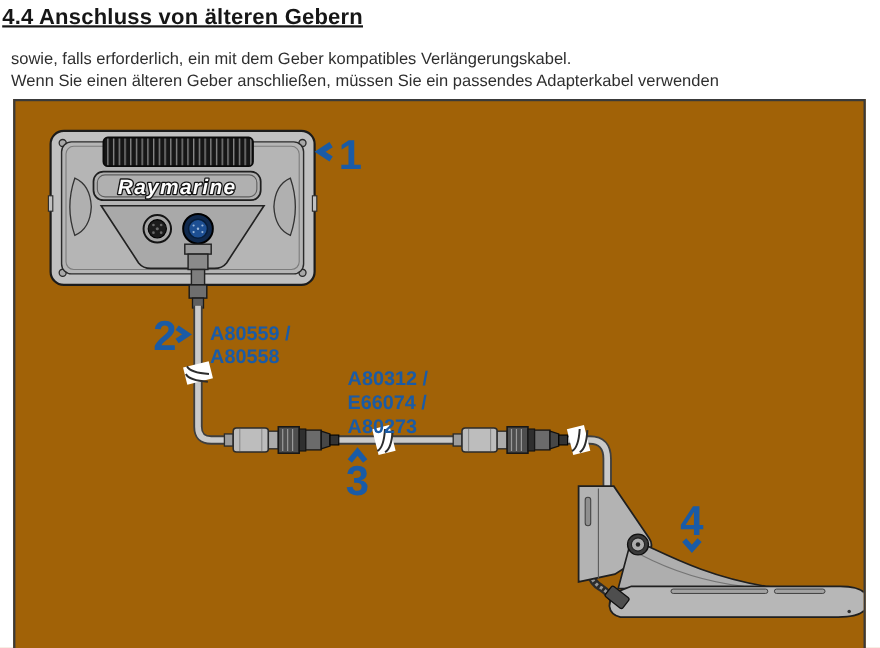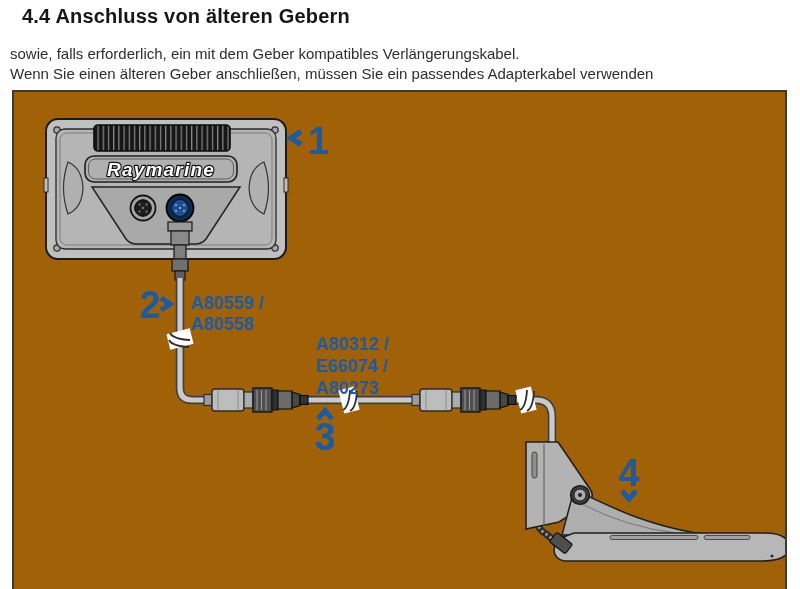--- a/index.html
+++ b/index.html
@@ -4,24 +4,25 @@
 <style>
   html, body { margin: 0; padding: 0; }
   body {
     width: 800px; height: 589px;
     background: #ffffff;
     font-family: "Liberation Sans", sans-serif;
     position: relative;
     overflow: hidden;
   }
   .heading {
-    position: absolute; top: 5px; left: 22px;
+    position: absolute; top: 5px; left: 2px;
     margin: 0;
     font-size: 20px; font-weight: 700; color: #161616;
     letter-spacing: 0.2px;
+    text-decoration: underline;
   }
   .intro {
     position: absolute; top: 44px; left: 10px; width: 784px;
     font-size: 15px; line-height: 19.5px; color: #2e2e2e;
   }
   .diagram-box {
     position: absolute; left: 12px; top: 90px;
     width: 775px; height: 514px;
     border: 2px solid #3a3a3a;
     box-sizing: border-box;

